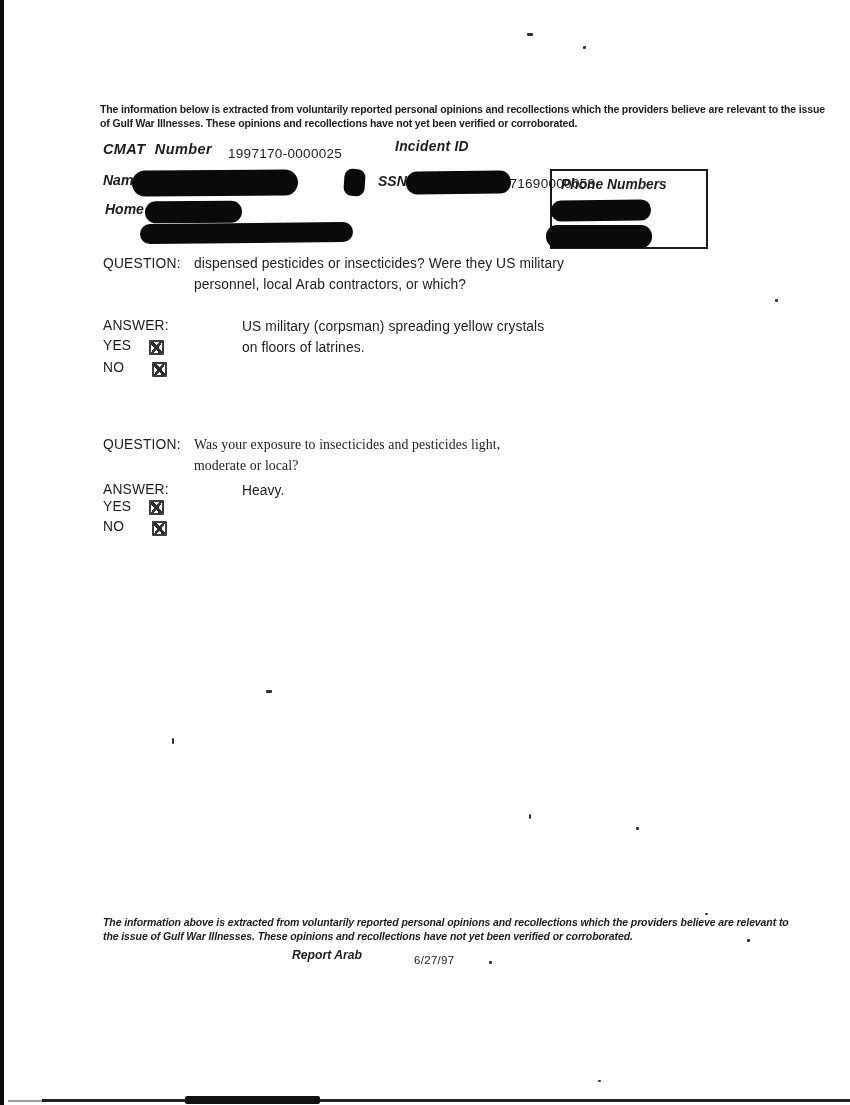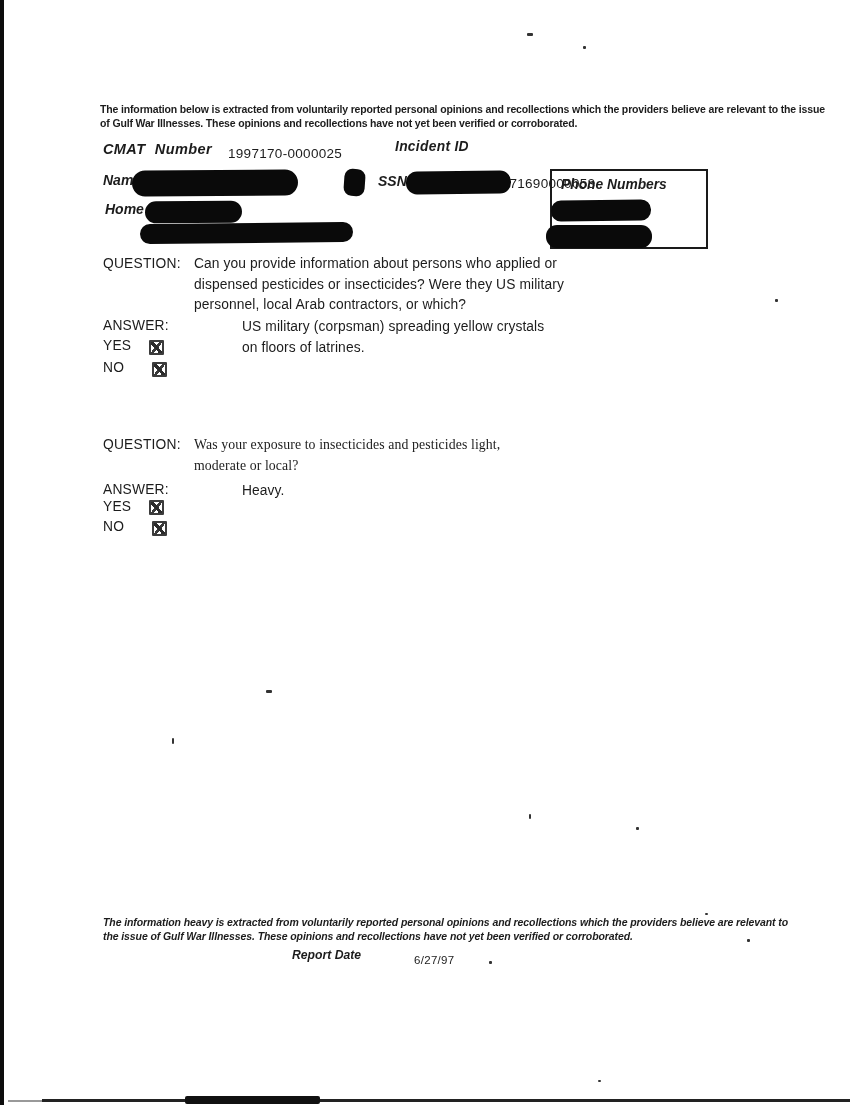--- a/index.html
+++ b/index.html
@@ -89,21 +89,20 @@
   <div class="abs lbl-bi" style="left:561px;top:177px;font-size:13.8px;">Phone Numbers</div>
   <div class="redact" style="left:551px;top:200px;width:100px;height:21px;border-radius:10px;transform:rotate(-0.8deg);"></div>
   <div class="redact" style="left:546px;top:225px;width:106px;height:23px;border-radius:11px;"></div>
 
   <div class="abs lbl-bi" style="left:105px;top:201px;font-size:14px;">Home</div>
   <div class="redact" style="left:145px;top:201px;width:97px;height:22px;border-radius:11px;transform:rotate(-0.5deg);"></div>
   <div class="redact" style="left:140px;top:223px;width:213px;height:20px;border-radius:10px;transform:rotate(-0.6deg);"></div>
 
   <div class="abs qlabel" style="left:103px;top:256px;">QUESTION:</div>
   <div class="abs qtext" style="left:194px;top:254px;">
-      <div>Can you provide information about persons who applied or</div>
       <div>dispensed pesticides or insecticides?  Were they US military</div>
       <div>personnel, local Arab contractors, or which?</div>
     </div>
   <div class="abs qlabel" style="left:103px;top:318px;">ANSWER:</div>
   <div class="abs qtext" style="left:242px;top:317px;">
       <div>US military (corpsman) spreading yellow crystals</div>
       <div>on floors of latrines.</div>
     </div>
   <div class="abs qlabel" style="left:103px;top:338px;">YES</div>
   <div class="cbox" style="left:149px;top:340px;"></div>
@@ -118,20 +117,20 @@
   <div class="abs qlabel" style="left:103px;top:482px;">ANSWER:</div>
   <div class="abs qtext" style="left:242px;top:481px;">
       <div>Heavy.</div>
     </div>
   <div class="abs qlabel" style="left:103px;top:499px;">YES</div>
   <div class="cbox" style="left:149px;top:500px;"></div>
   <div class="abs qlabel" style="left:103px;top:519px;">NO</div>
   <div class="cbox" style="left:152px;top:521px;"></div>
 
   <div class="abs disc-bottom" style="left:103px;top:916px;">
-      <div>The information heavy is extracted from voluntarily reported personal opinions and recollections which the providers believe are relevant to</div>
+      <div>The information above is extracted from voluntarily reported personal opinions and recollections which the providers believe are relevant to</div>
       <div>the issue of Gulf War Illnesses.  These opinions and recollections have not yet been verified or corroborated.</div>
     </div>
 
-  <div class="abs rpt-label" style="left:292px;top:948px;">Report Date</div>
+  <div class="abs rpt-label" style="left:292px;top:948px;">Report Arab</div>
   <div class="abs rpt-val" style="left:414px;top:954px;text-align:center;">6/27/97</div>
 
 </div>
 
 </body></html>

